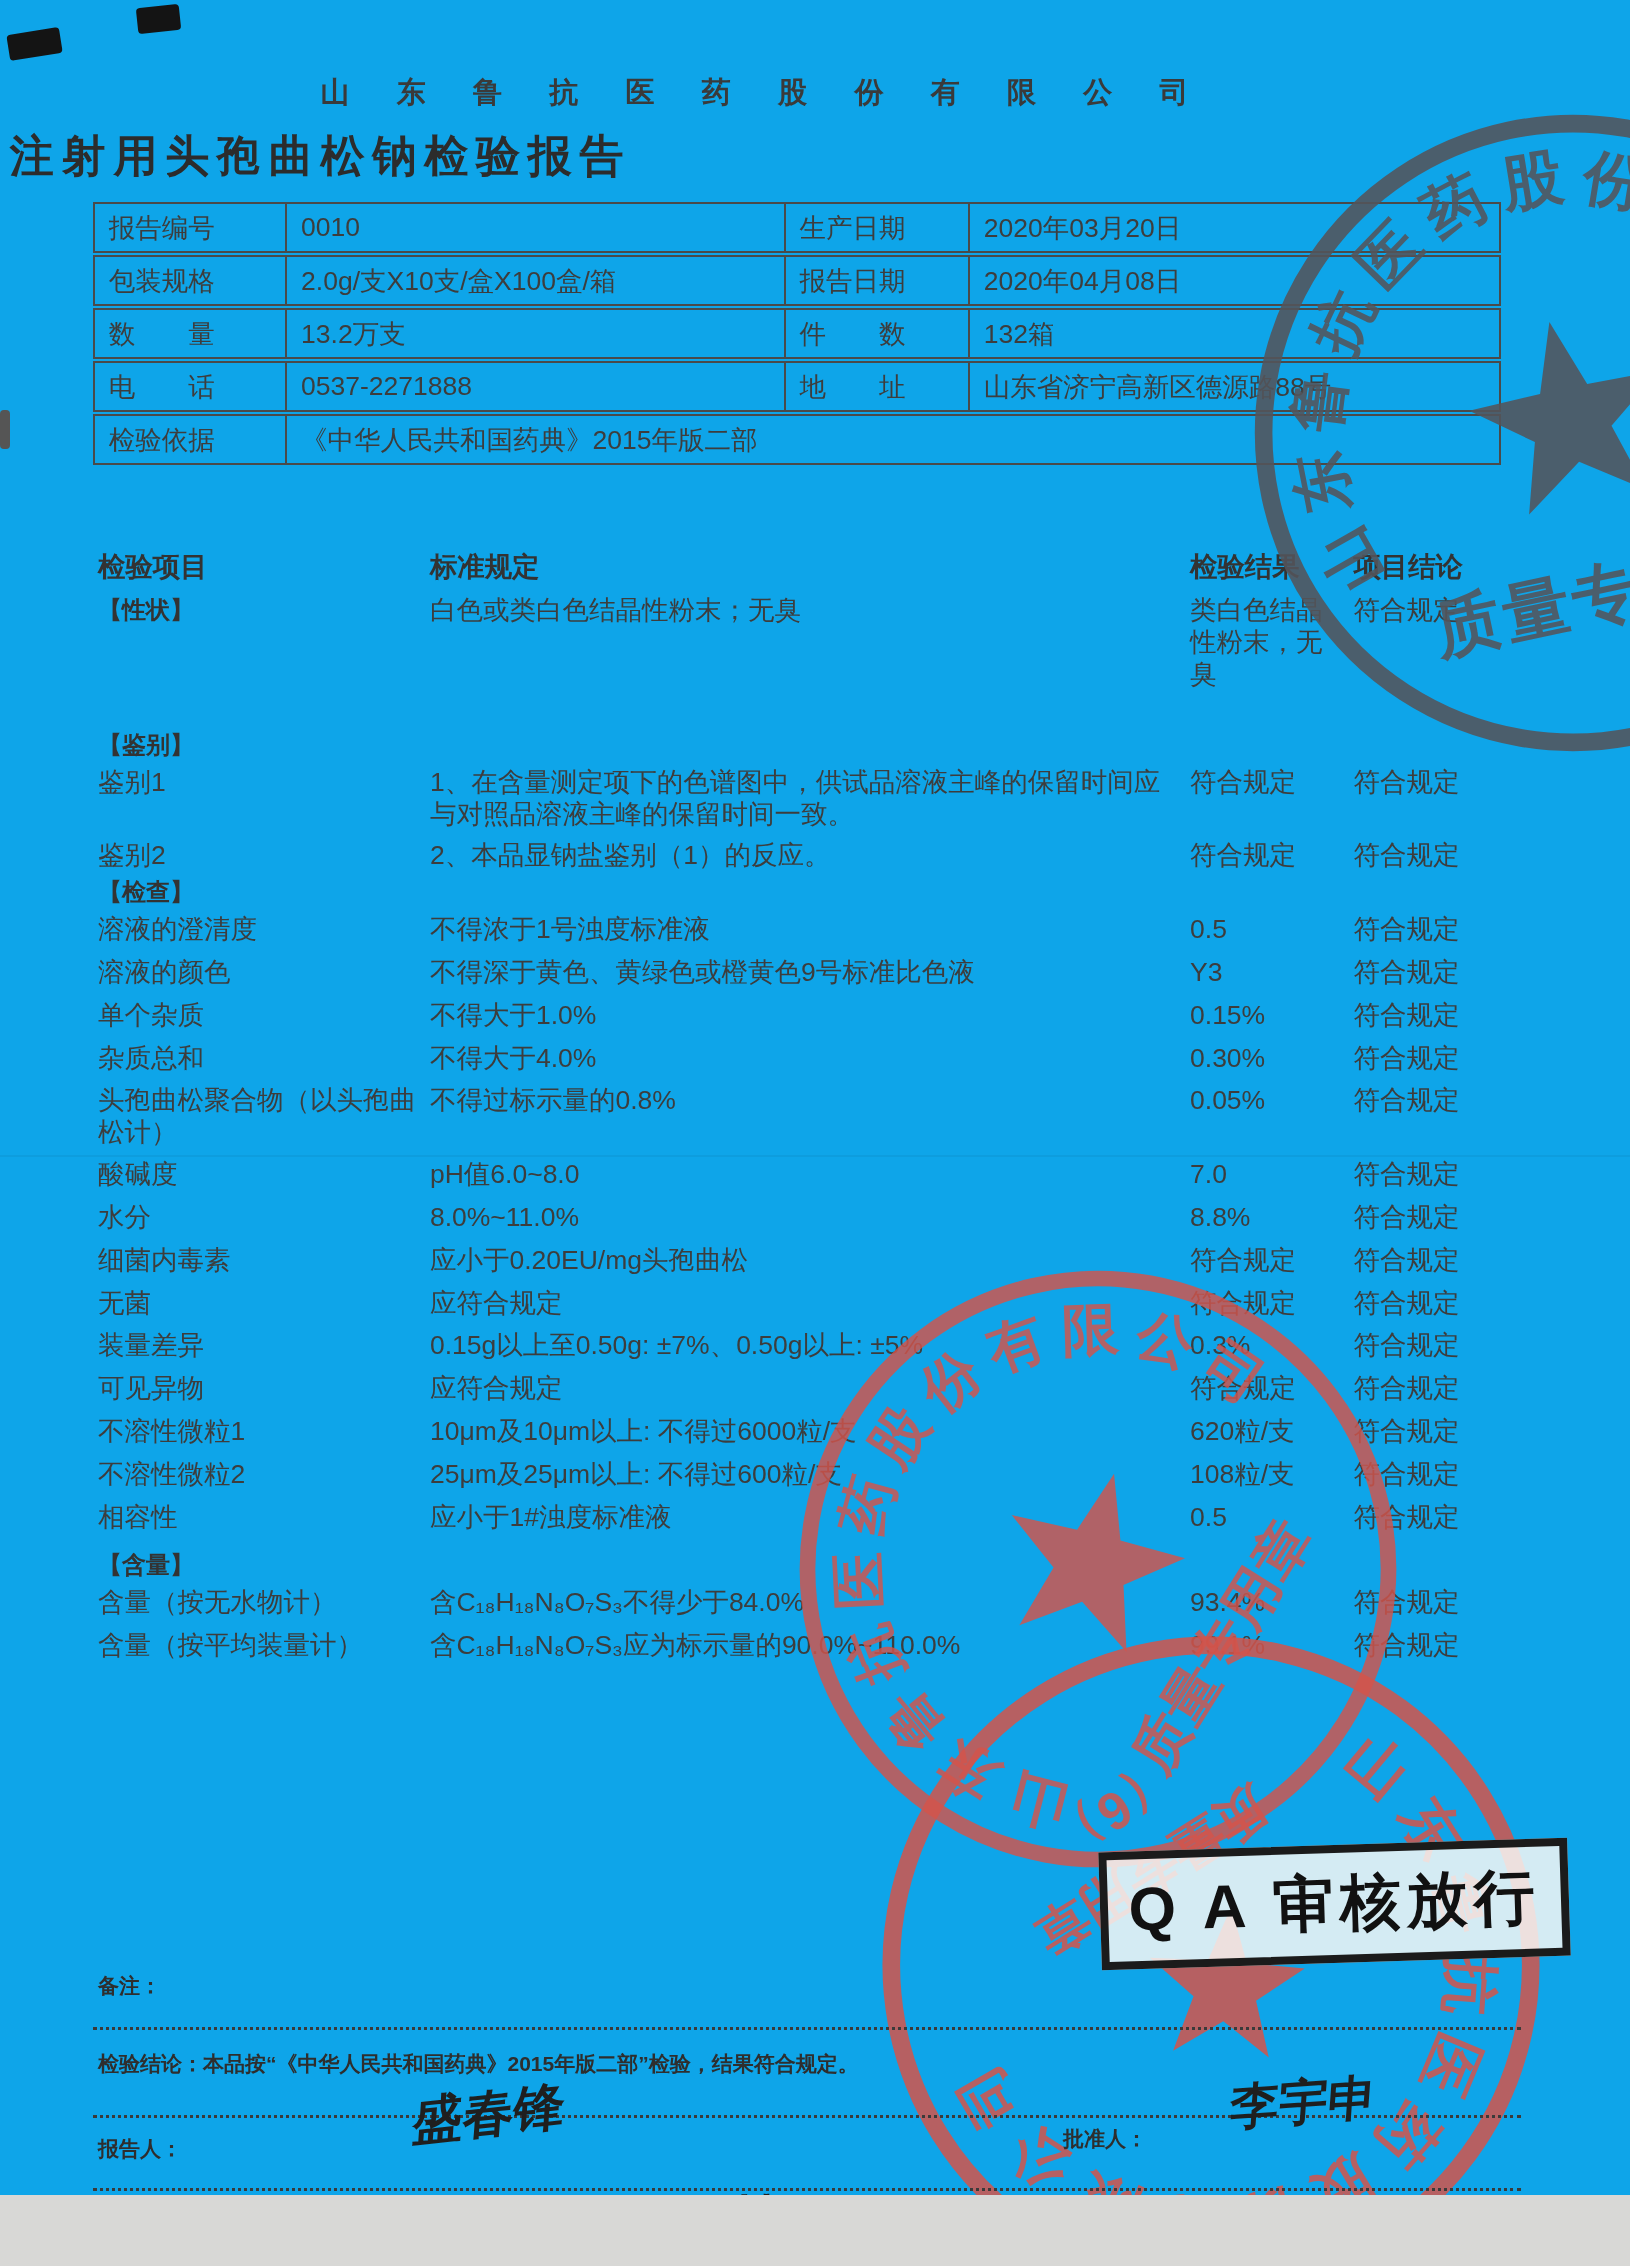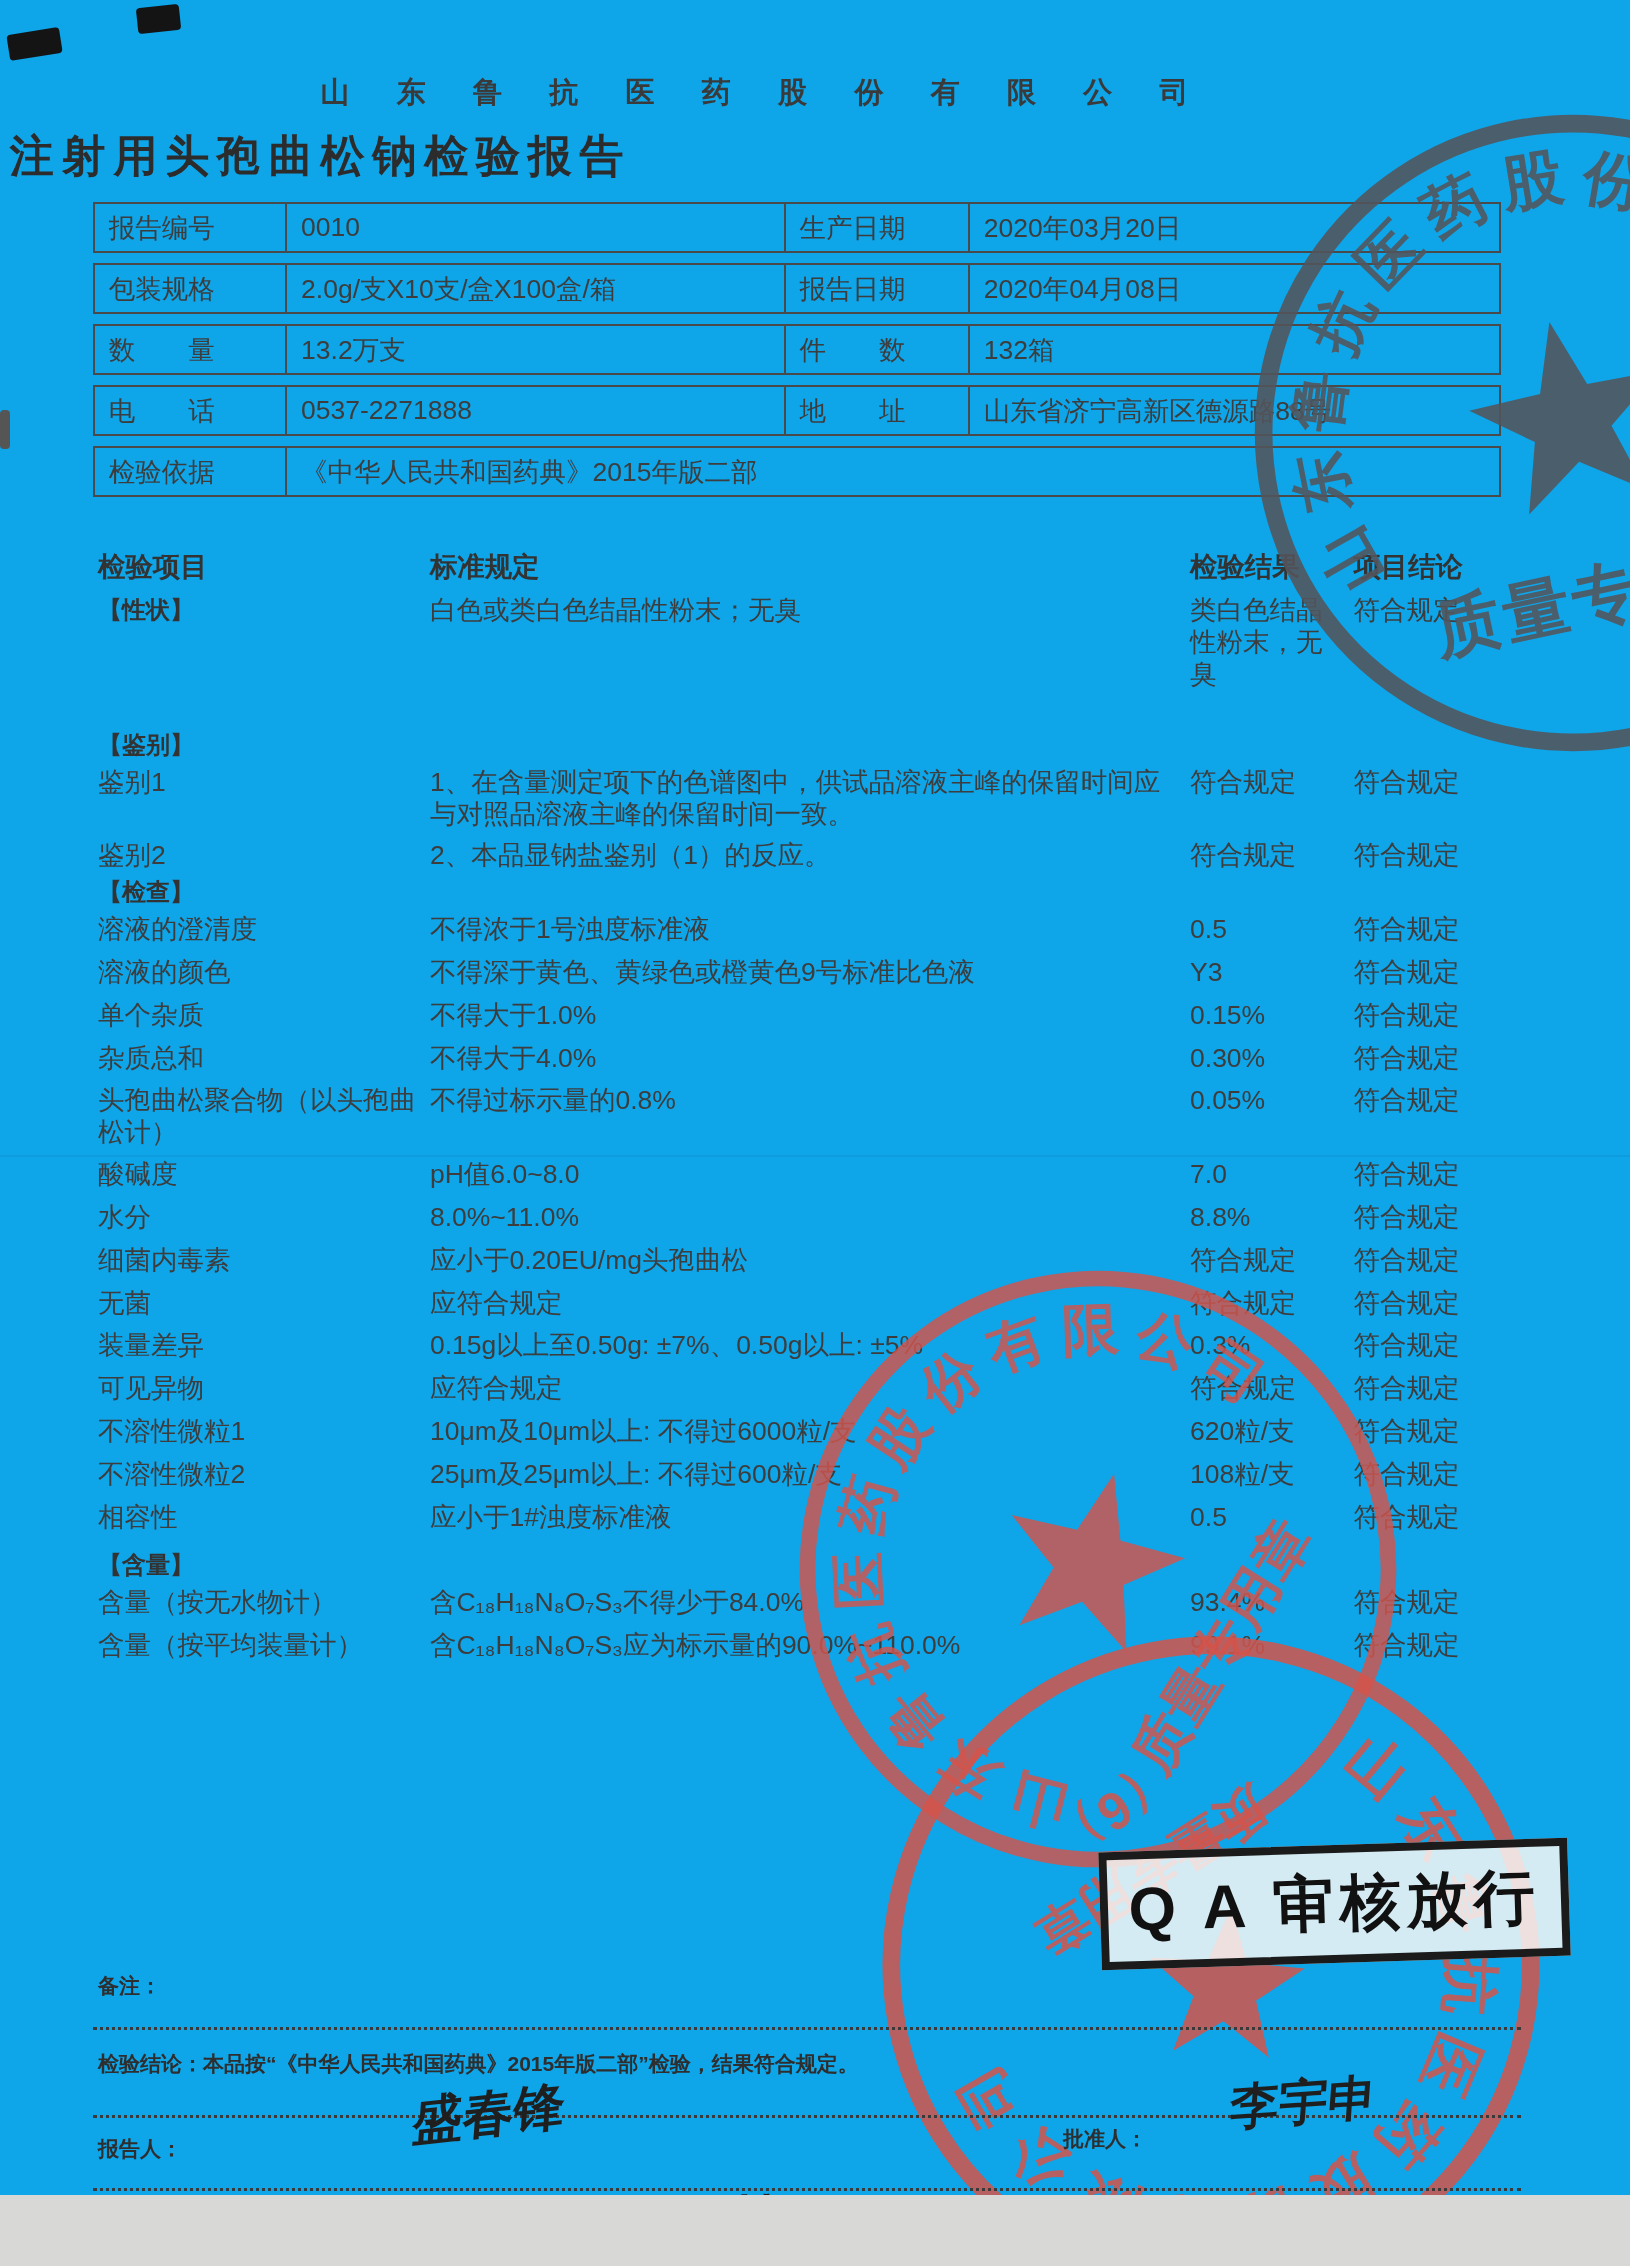--- a/index.html
+++ b/index.html
@@ -14,21 +14,21 @@
   .crease{position:absolute;left:0;top:1155px;width:1631px;height:2px;background:rgba(0,0,0,0.045);}
 
   
   .company-title{position:absolute;top:73px;left:9.8px;width:1509px;text-align:center;
     font-size:29px;font-weight:700;letter-spacing:19.6px;color:#3a3a3a;}
   .report-title{position:absolute;top:127px;left:9.8px;width:1509px;
     font-size:44px;font-weight:700;letter-spacing:7.8px;color:#2c2c2c;}
 
   
   .info-table{position:absolute;left:93px;top:202px;width:1408px;font-size:26.5px;}
-  .irow{display:flex;border:2px solid #4a4a4a;height:47px;margin-bottom:10px;align-items:stretch;background:transparent;}
+  .irow{display:flex;border:2px solid #4a4a4a;height:47px;margin-bottom:2px;align-items:stretch;background:transparent;}
   .ic{display:flex;align-items:center;padding:0 13.7px;white-space:nowrap;overflow:hidden;}
   .il1{width:163px;}
   .iv1{width:469px;border-left:2px solid #4a4a4a;}
   .il2{width:155px;border-left:2px solid #4a4a4a;}
   .iv2{flex:1;border-left:2px solid #4a4a4a;}
   .ivb{flex:1;border-left:2px solid #4a4a4a;}
 
   
   .spec-table{position:absolute;left:98px;top:551px;width:1416px;font-size:26.5px;line-height:32px;}
   .srow{display:flex;margin-bottom:9.8px;min-height:33px;}

